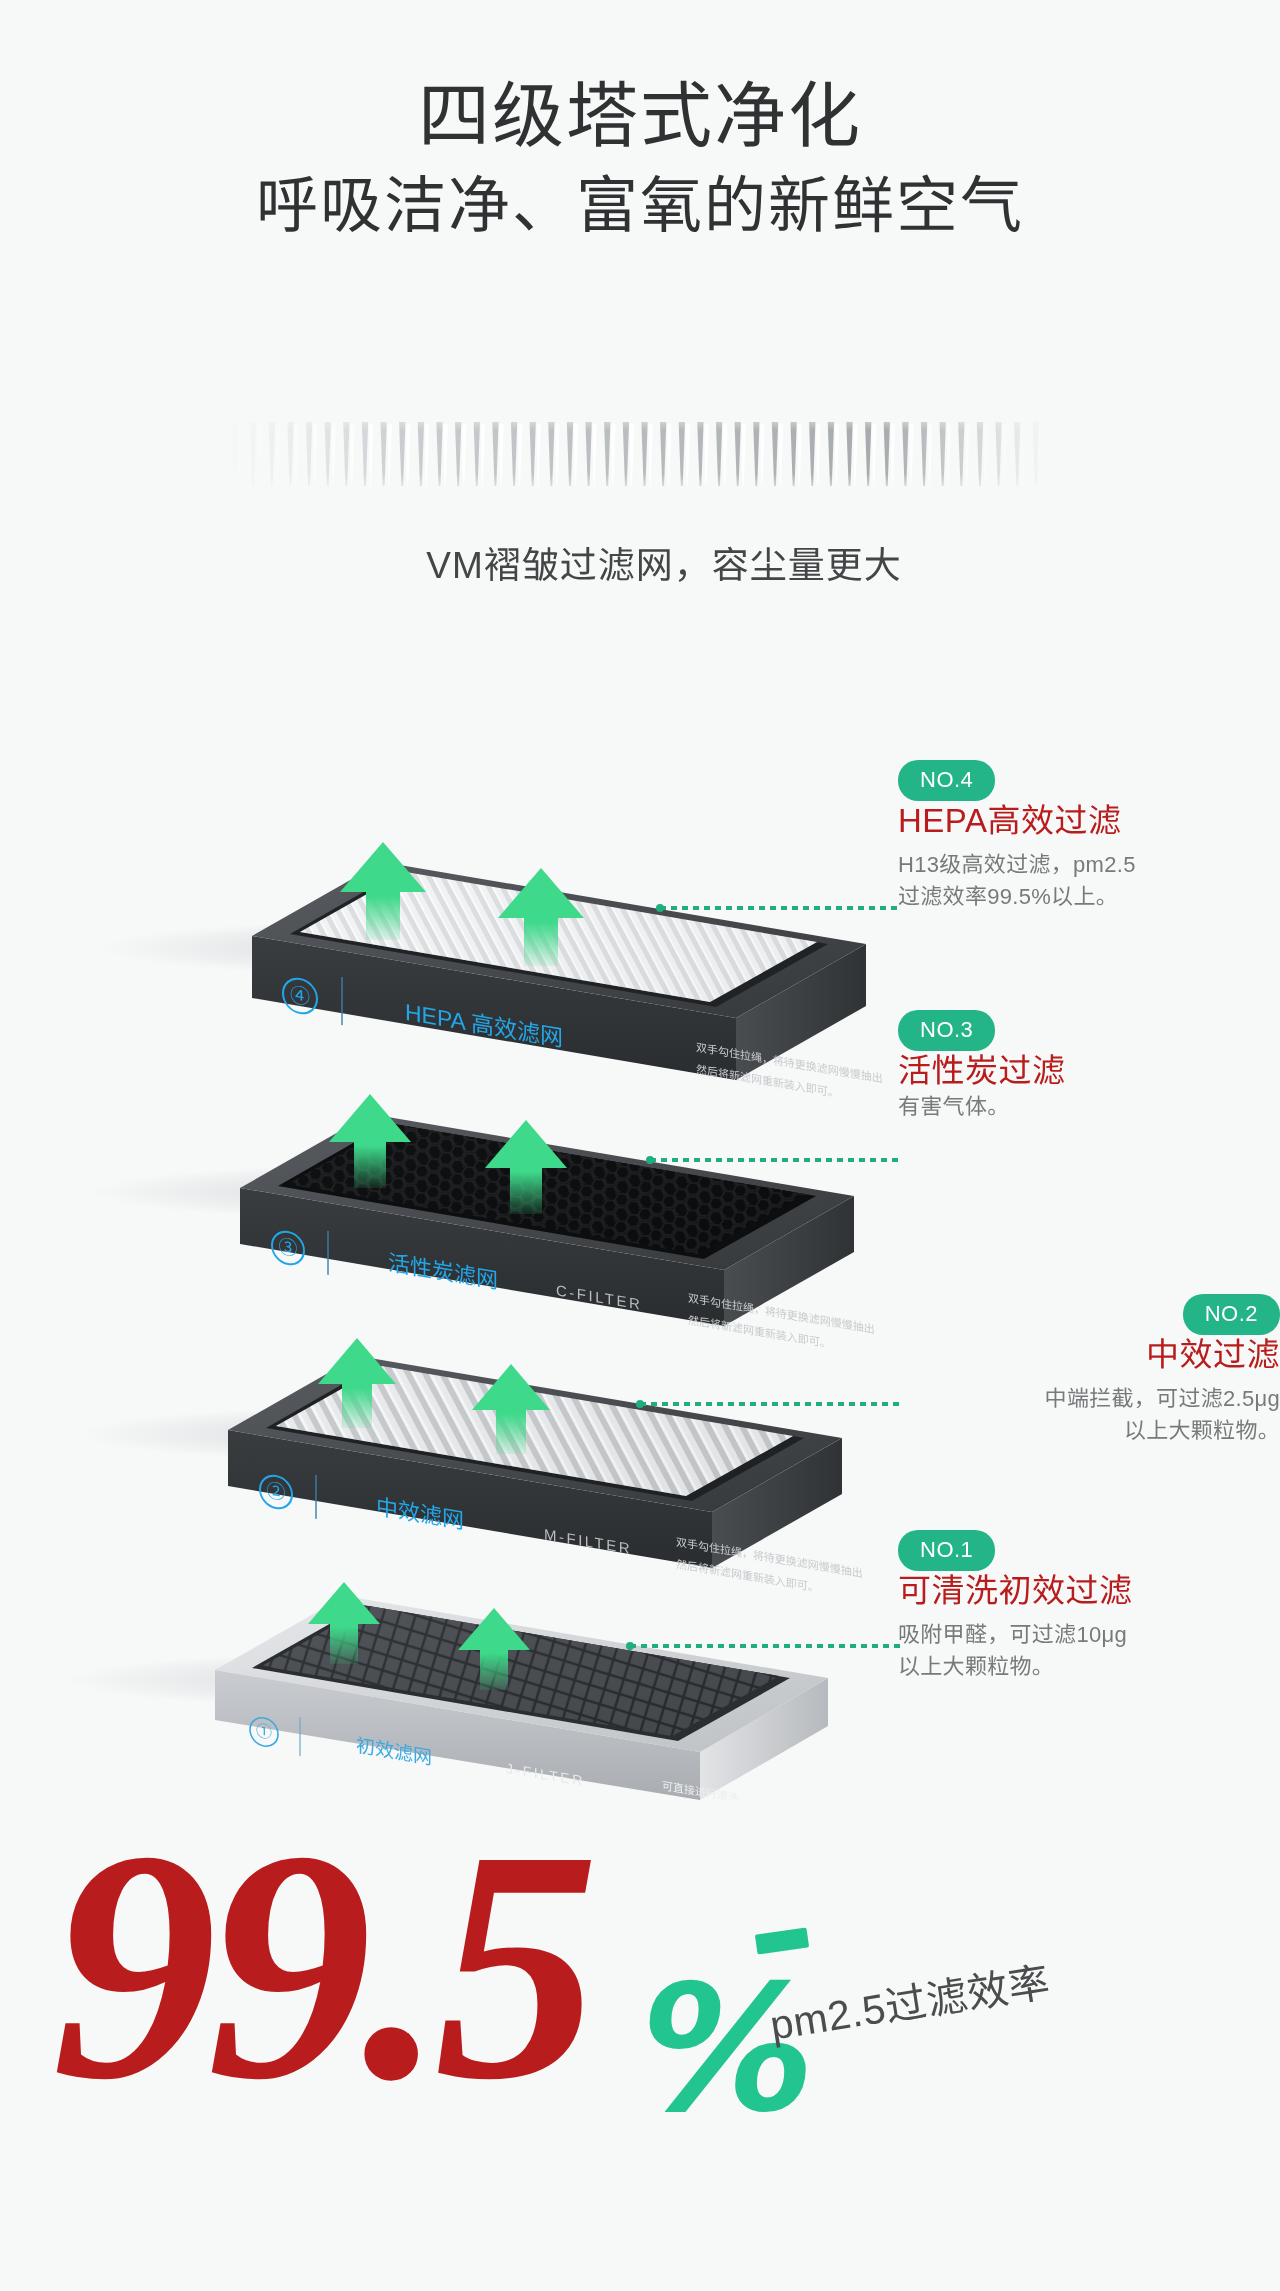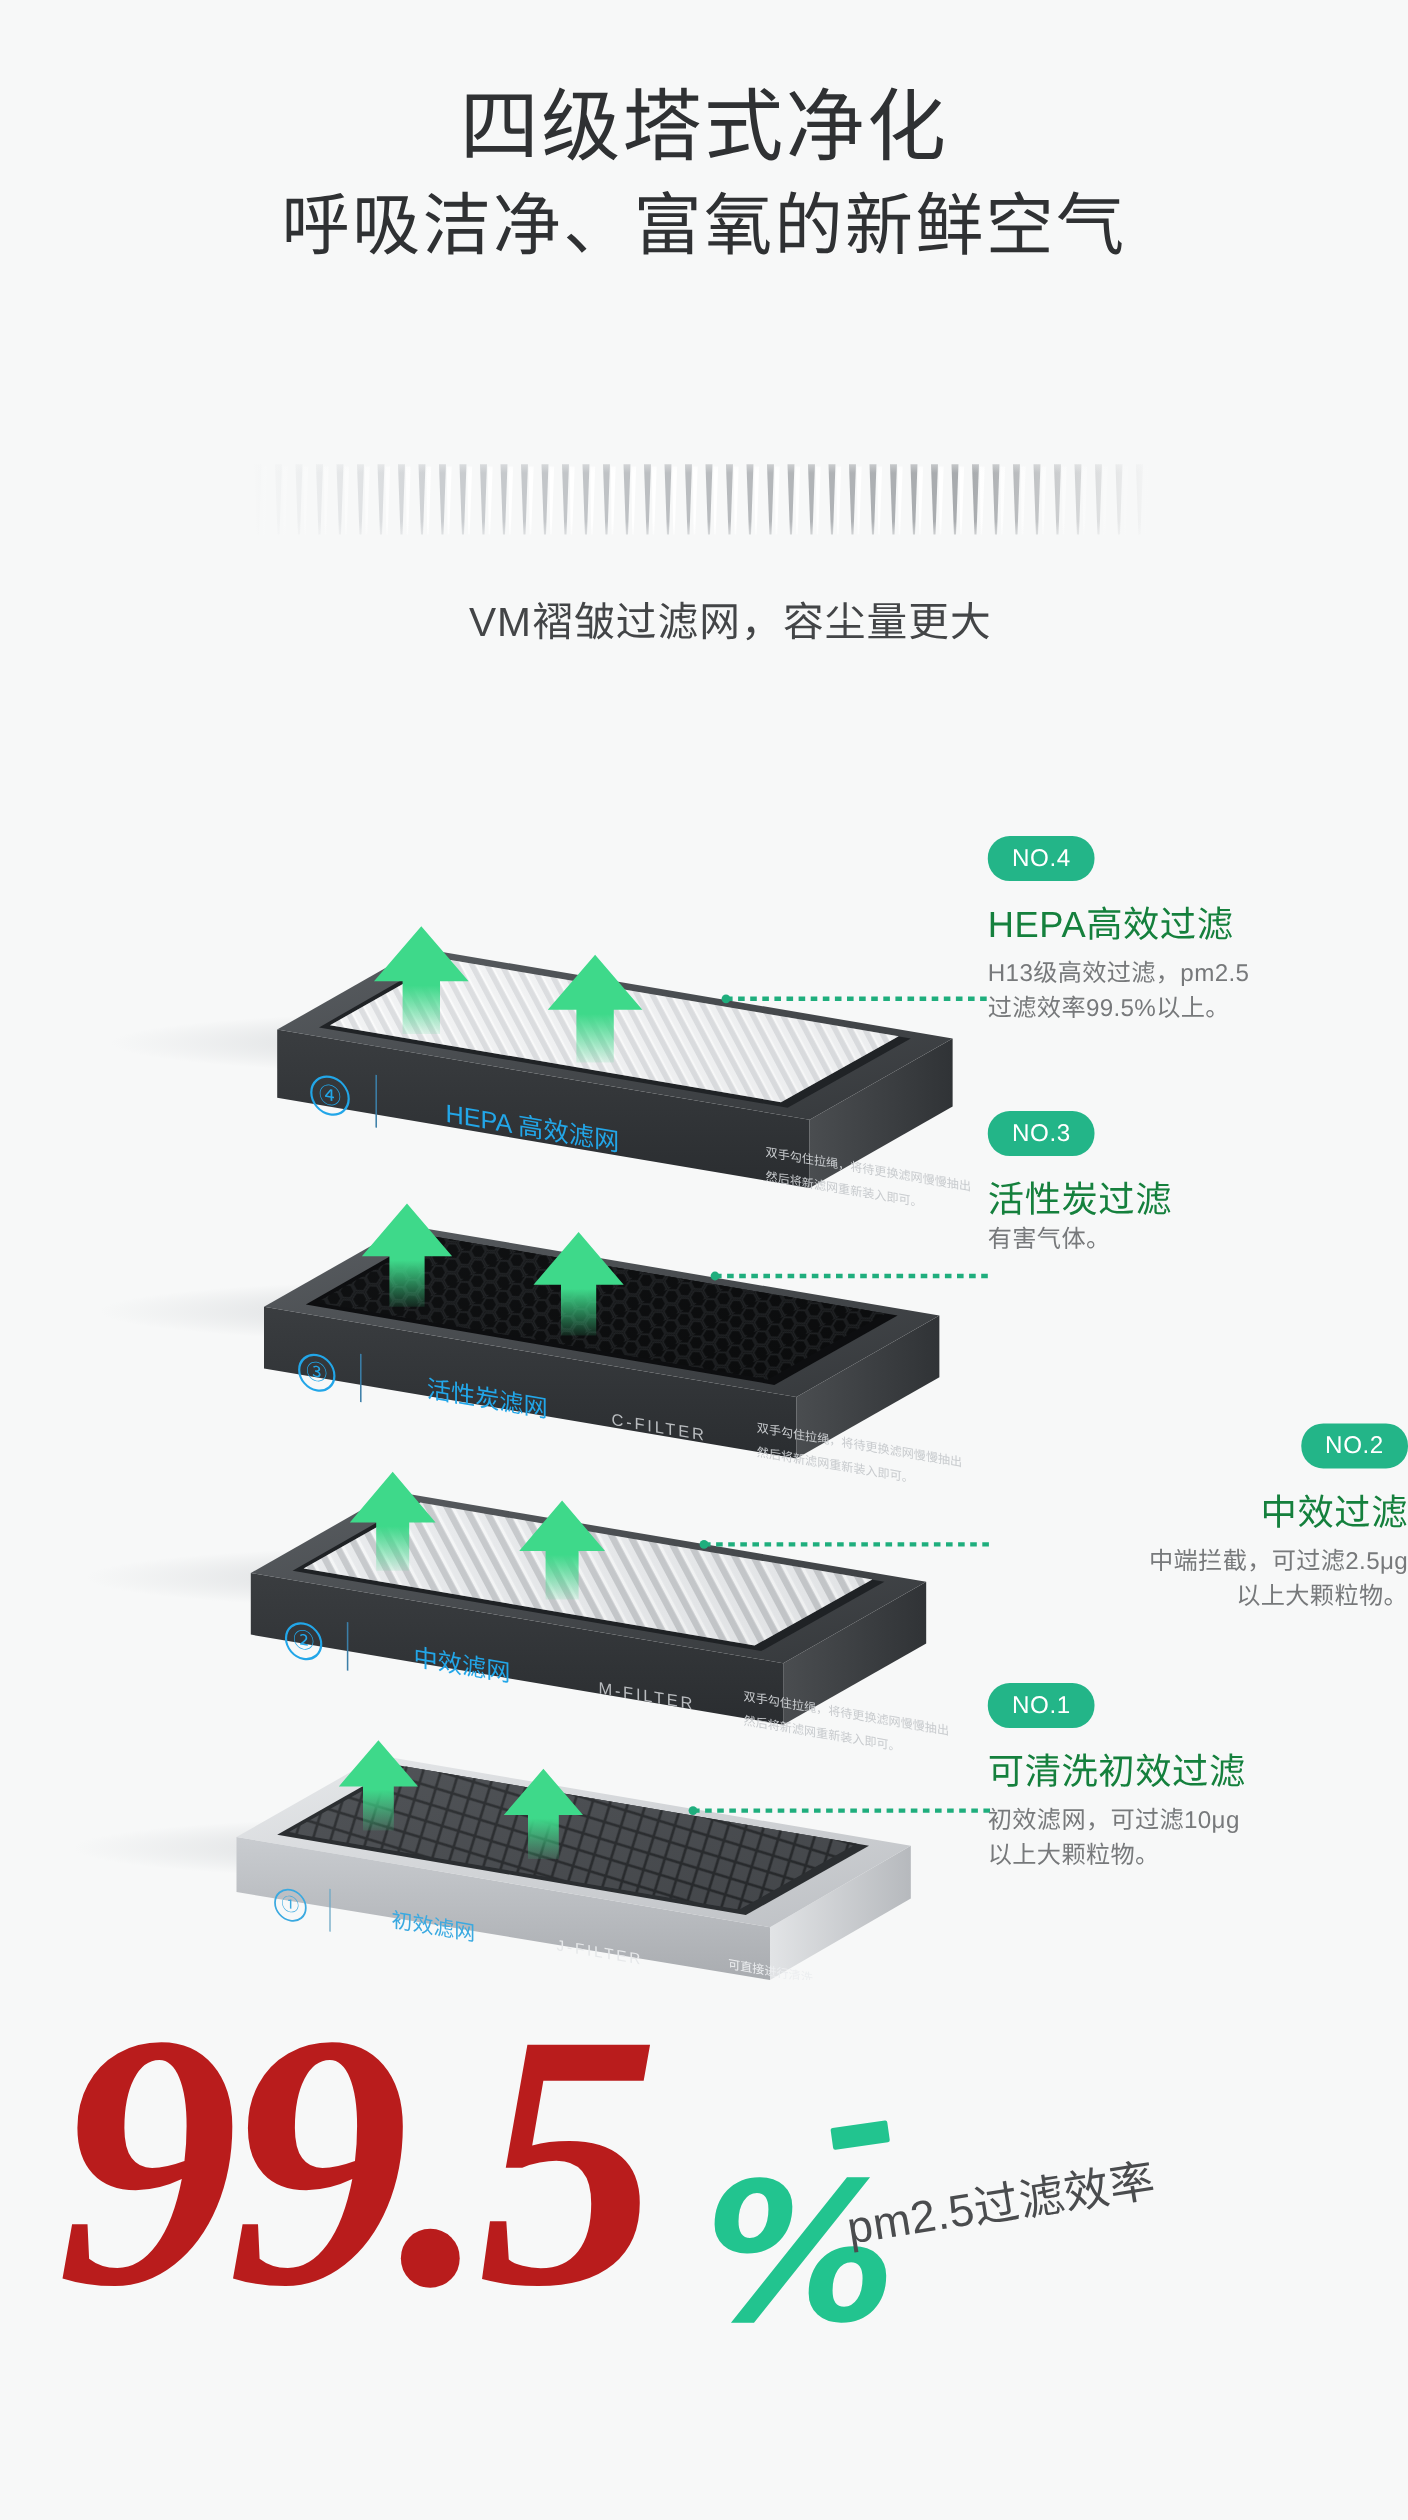--- a/index.html
+++ b/index.html
@@ -38,21 +38,21 @@
 
   
   .info-col { position: absolute; left: 898px; top: 0; width: 382px; }
   .info-item { position: absolute; left: 0; width: 382px; }
   .badge {
     display: inline-block; background: #23b588; color: #ffffff;
     font-size: 22px; line-height: 1; padding: 9px 22px 10px 22px;
     border-radius: 20px; letter-spacing: 0.5px;
   }
   .info-title {
-    font-size: 33px; color: #15803d; margin-top: 21px; letter-spacing: 0.5px;
+    font-size: 33px; color: #b91c1c; margin-top: 1px; letter-spacing: 0.5px;
     line-height: 1.18;
   }
   .info-desc {
     font-size: 22px; color: #77797b; line-height: 1.46; margin-top: 8px;
     letter-spacing: 0.3px;
   }
 
   
   .stat { position: absolute; left: 0; top: 1790px; width: 1280px; height: 500px; }
   .stat-num {
@@ -436,21 +436,21 @@
       <div class="info-item" style="top:554px;text-align:right;">
         <span class="badge">NO.2</span>
         <div class="info-title">中效过滤</div>
         <div class="info-desc">中端拦截，可过滤2.5μg</div>
         <div class="info-desc" style="margin-top:0;">以上大颗粒物。</div>
       </div>
 
       <div class="info-item" style="top:790px;">
         <span class="badge">NO.1</span>
         <div class="info-title">可清洗初效过滤</div>
-        <div class="info-desc">初效滤网，可过滤10μg</div>
+        <div class="info-desc">吸附甲醛，可过滤10μg</div>
         <div class="info-desc" style="margin-top:0;">以上大颗粒物。</div>
       </div>
 
     </div>
   </div>
 
   <div class="stat">
     <div class="stat-num">99.5</div>
     <div class="stat-pct">%</div>
     <div class="stat-dash"></div>

